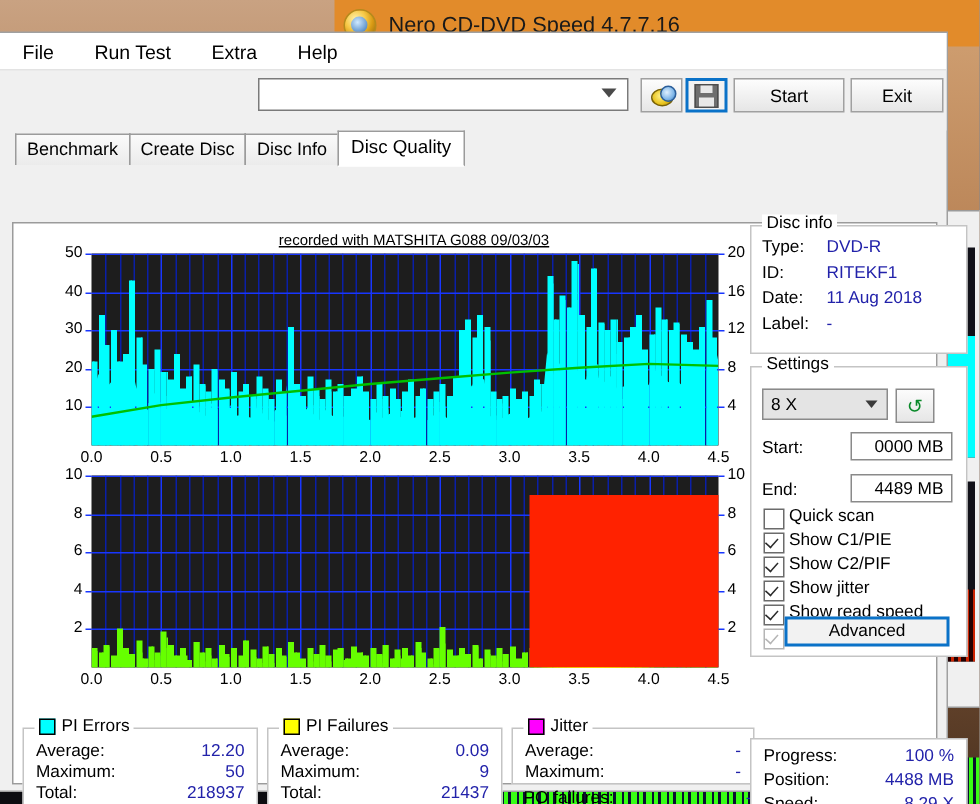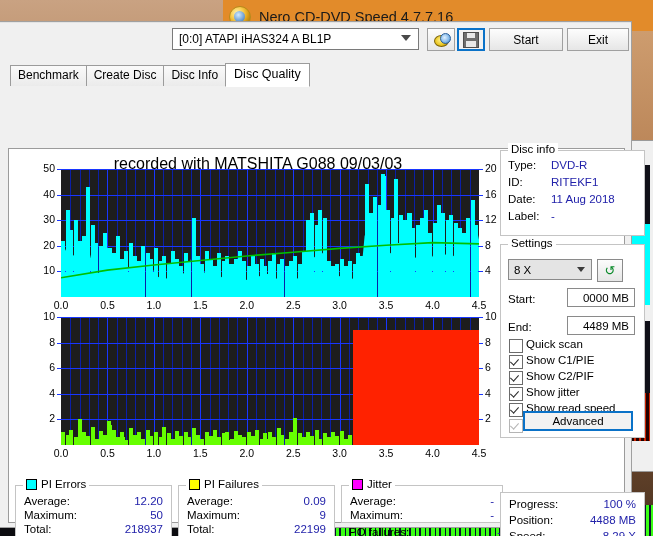--- a/index.html
+++ b/index.html
@@ -76,21 +76,21 @@
   
   #tabs{position:relative;height:20px;margin:3px 0 0 10px;display:flex;align-items:flex-end;font-size:12px;}
   #tabs .tab{border:1px solid #9b9b9b;border-bottom:none;background:linear-gradient(180deg,#fafafa,#ebebeb);
       padding:2px 7px 2px 7px;margin-right:-1px;color:#000;height:16px;box-sizing:content-box;}
   #tabs .tab.active{background:#ffffff;padding:3px 8px 3px 8px;position:relative;z-index:3;font-size:12.5px;
       border-bottom:1px solid #ffffff;margin-bottom:-1px;}
   #tabpage{position:absolute;left:8px;top:126px;width:615px;height:373px;background:#fff;border:1px solid #9b9b9b;}
 
   
   #chart-area{position:absolute;left:6px;top:6px;width:486px;height:325px;}
-  .c-title{position:absolute;left:0;top:0;width:100%;text-align:center;font-size:16px;color:#000;text-decoration:underline;}
+  .c-title{position:absolute;left:18px;top:0;width:100%;text-align:center;font-size:10px;color:#000;text-decoration:underline;}
   .chart{position:absolute;background:#1d1d1d;}
   #chart1{left:46px;top:14px;width:418px;height:128px;}
   #chart2{left:46px;top:162px;width:418px;height:128px;}
   .grid-v{position:absolute;top:0;bottom:0;width:1px;background:#0a1fa8;}
   .grid-v.major{background:#1836ff;}
   .grid-h{position:absolute;left:0;right:0;height:1px;background:#1836ff;}
   .ylab{position:absolute;font-size:10.5px;color:#000;text-align:right;width:26px;}
   .ylabR{position:absolute;font-size:10.5px;color:#000;text-align:left;width:26px;}
   .xlab{position:absolute;font-size:10.5px;color:#000;text-align:center;width:30px;}
   .tick{position:absolute;width:4px;height:1px;background:#1836ff;}
@@ -165,25 +165,30 @@
 
 <div id="title-strip">
   <div class="tb-inner">
     <div class="nero-ico"></div>
     <div id="title-txt">Nero CD-DVD Speed 4.7.7.16</div>
   </div>
 </div>
 
 <div id="app">
 
+  <div id="menubar">
+    <div class="mi">File</div>
+    <div class="mi">Run Test</div>
+    <div class="mi">Extra</div>
+    <div class="mi">Help</div>
+  </div>
 
   <div id="toolrow">
 
     <div id="drive-select">
-      <span>[0:0]   ATAPI iHAS324   A BL1P</span>
       <span class="caret"></span>
     </div>
 
     <div class="tbtn" id="btn-scan">
       <span class="disc-ico">
           <span class="d1"></span>
           <span class="d2"></span>
         </span>
     </div>
     <div class="tbtn" id="btn-save">
@@ -1231,21 +1236,21 @@
       <div class="sbox" id="b-pif">
         <div class="slabel">
           <span class="swatch" id="sw-pif" style="background: rgb(255, 255, 0);"></span>
           <span>PI Failures</span>
         </div>
         <div class="srow" style="left:8px;top:9px;">Average:</div>
         <div class="srow" style="left:8px;top:23px;">Maximum:</div>
         <div class="srow" style="left:8px;top:37px;">Total:</div>
         <div class="sval" style="right:8px;top:9px;width:70px;">0.09</div>
         <div class="sval" style="right:8px;top:23px;width:70px;">9</div>
-        <div class="sval" style="right:8px;top:37px;width:70px;">22199</div>
+        <div class="sval" style="right:8px;top:37px;width:70px;">21437</div>
       </div>
 
       <div class="sbox" id="b-jit">
         <div class="slabel">
           <span class="swatch" id="sw-jit" style="background: rgb(255, 0, 255);"></span>
           <span>Jitter</span>
         </div>
         <div class="srow" style="left:8px;top:9px;">Average:</div>
         <div class="srow" style="left:8px;top:23px;">Maximum:</div>
         <div class="sval" style="right:8px;top:9px;width:70px;">-</div>

